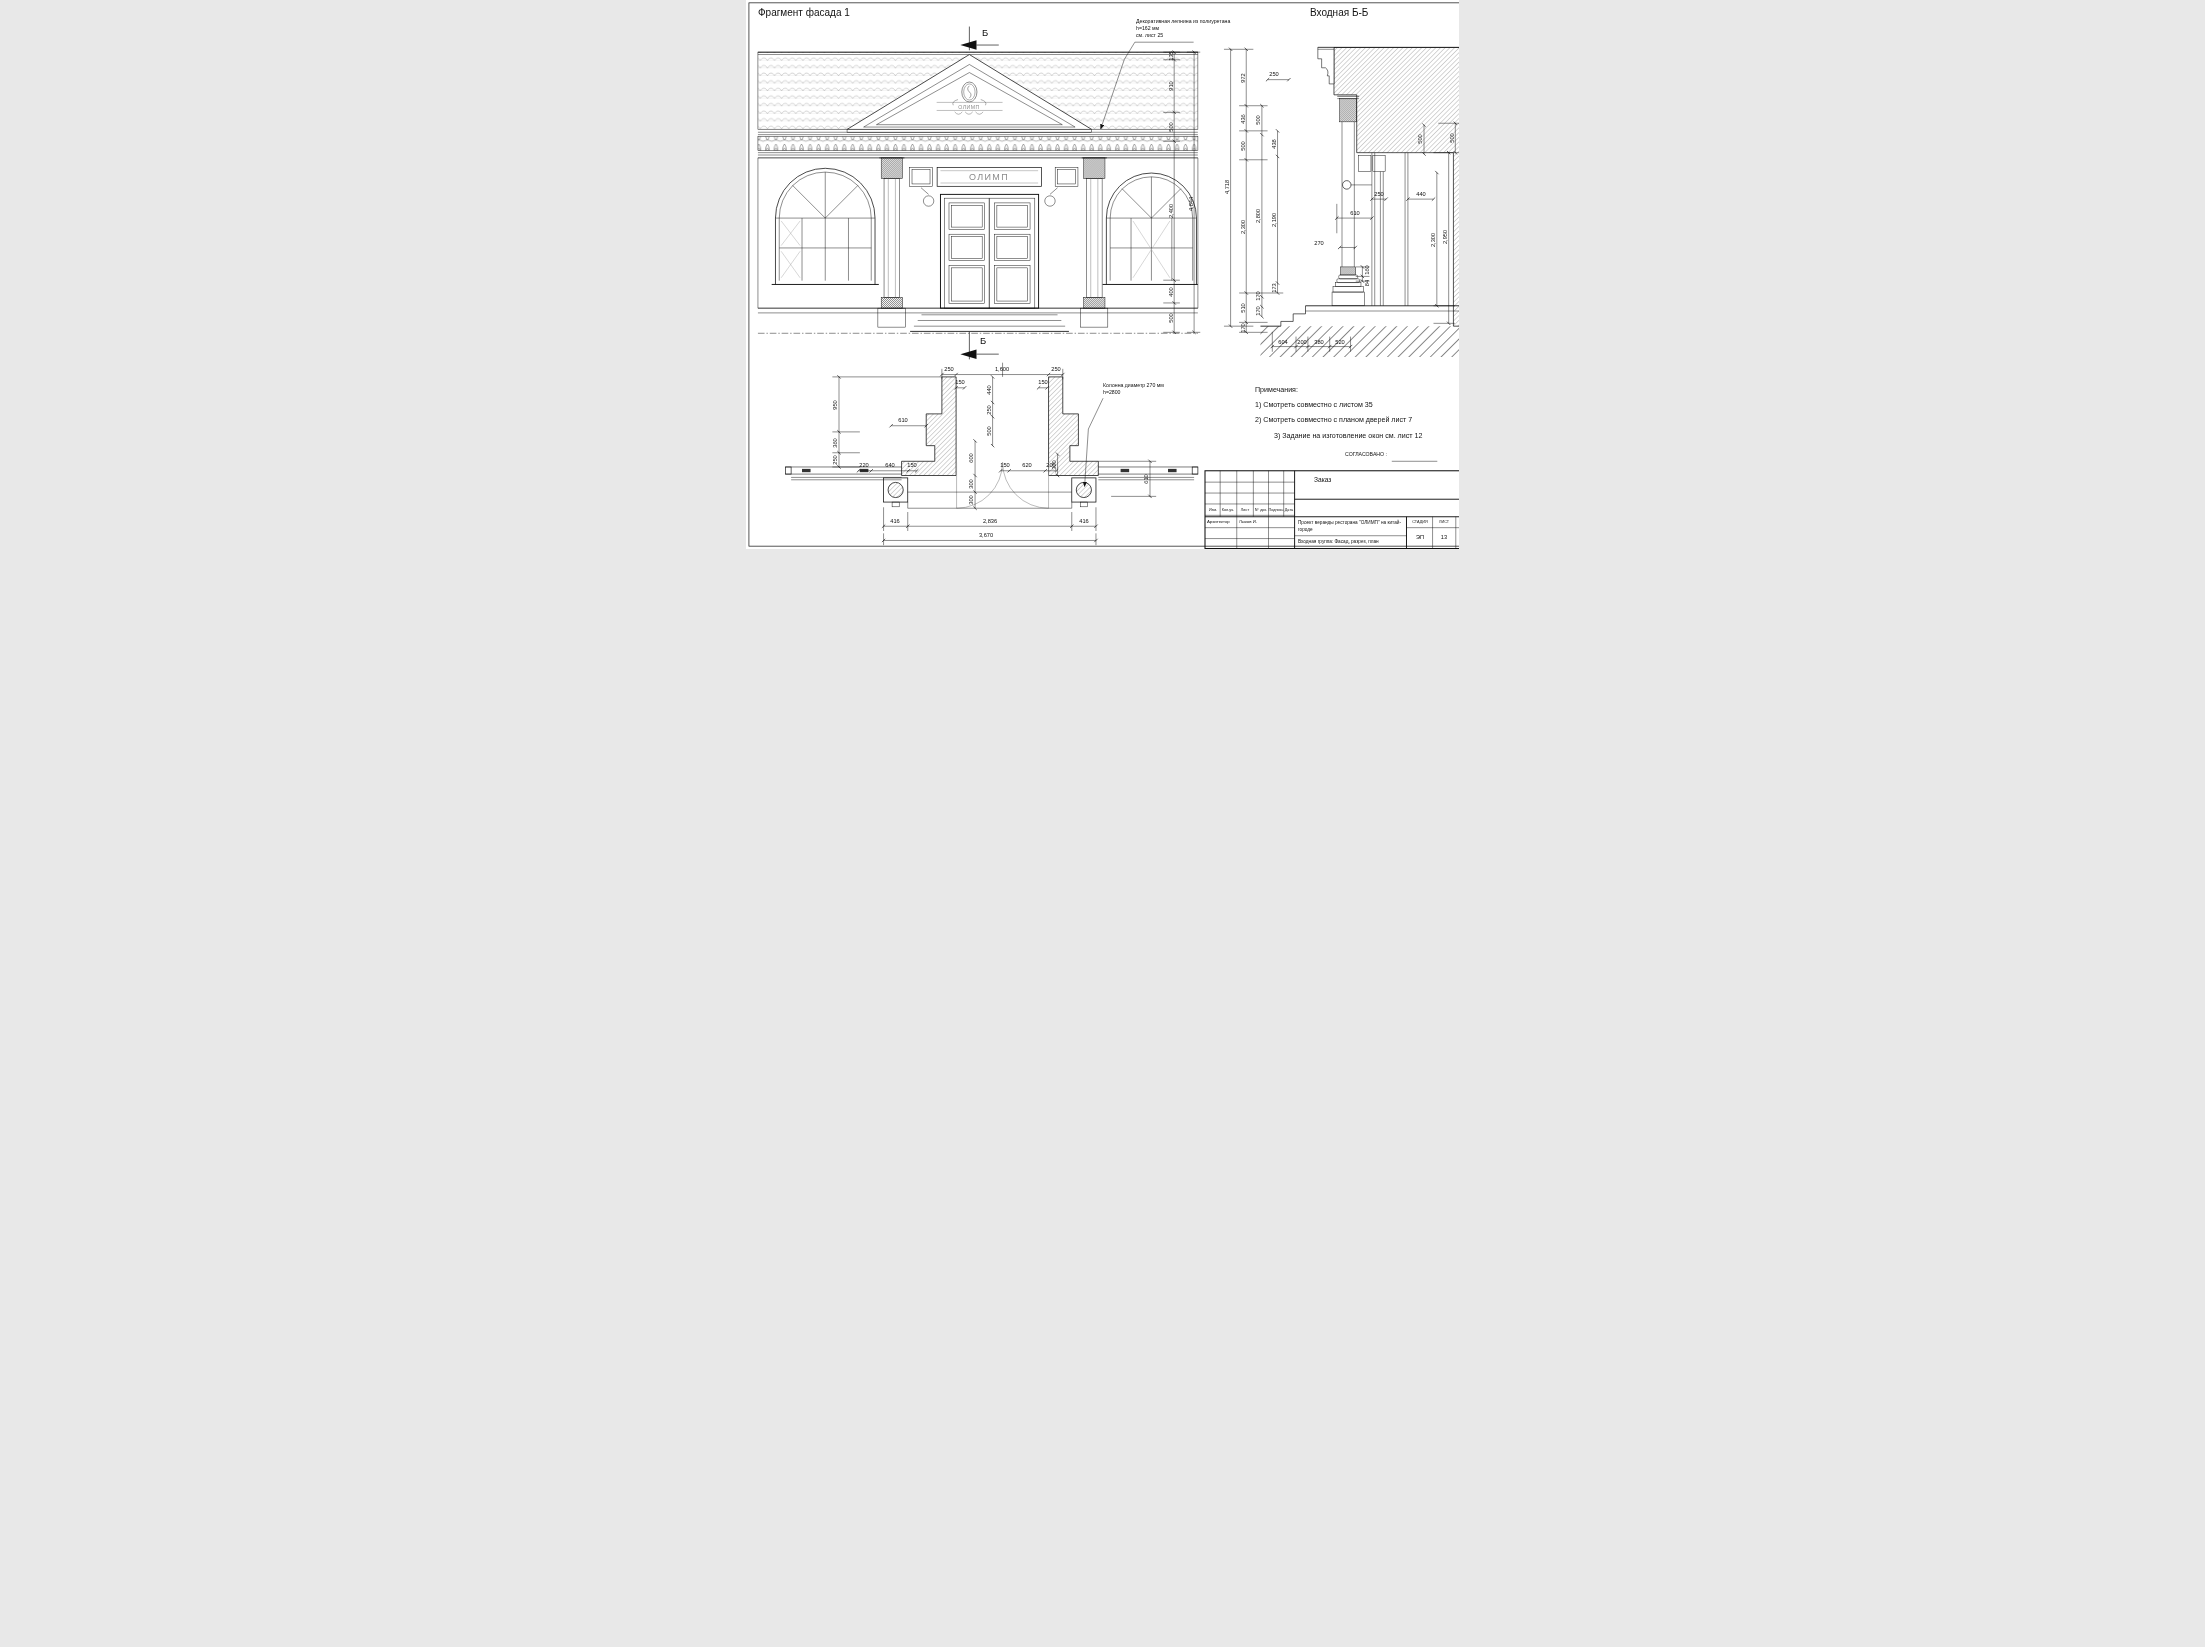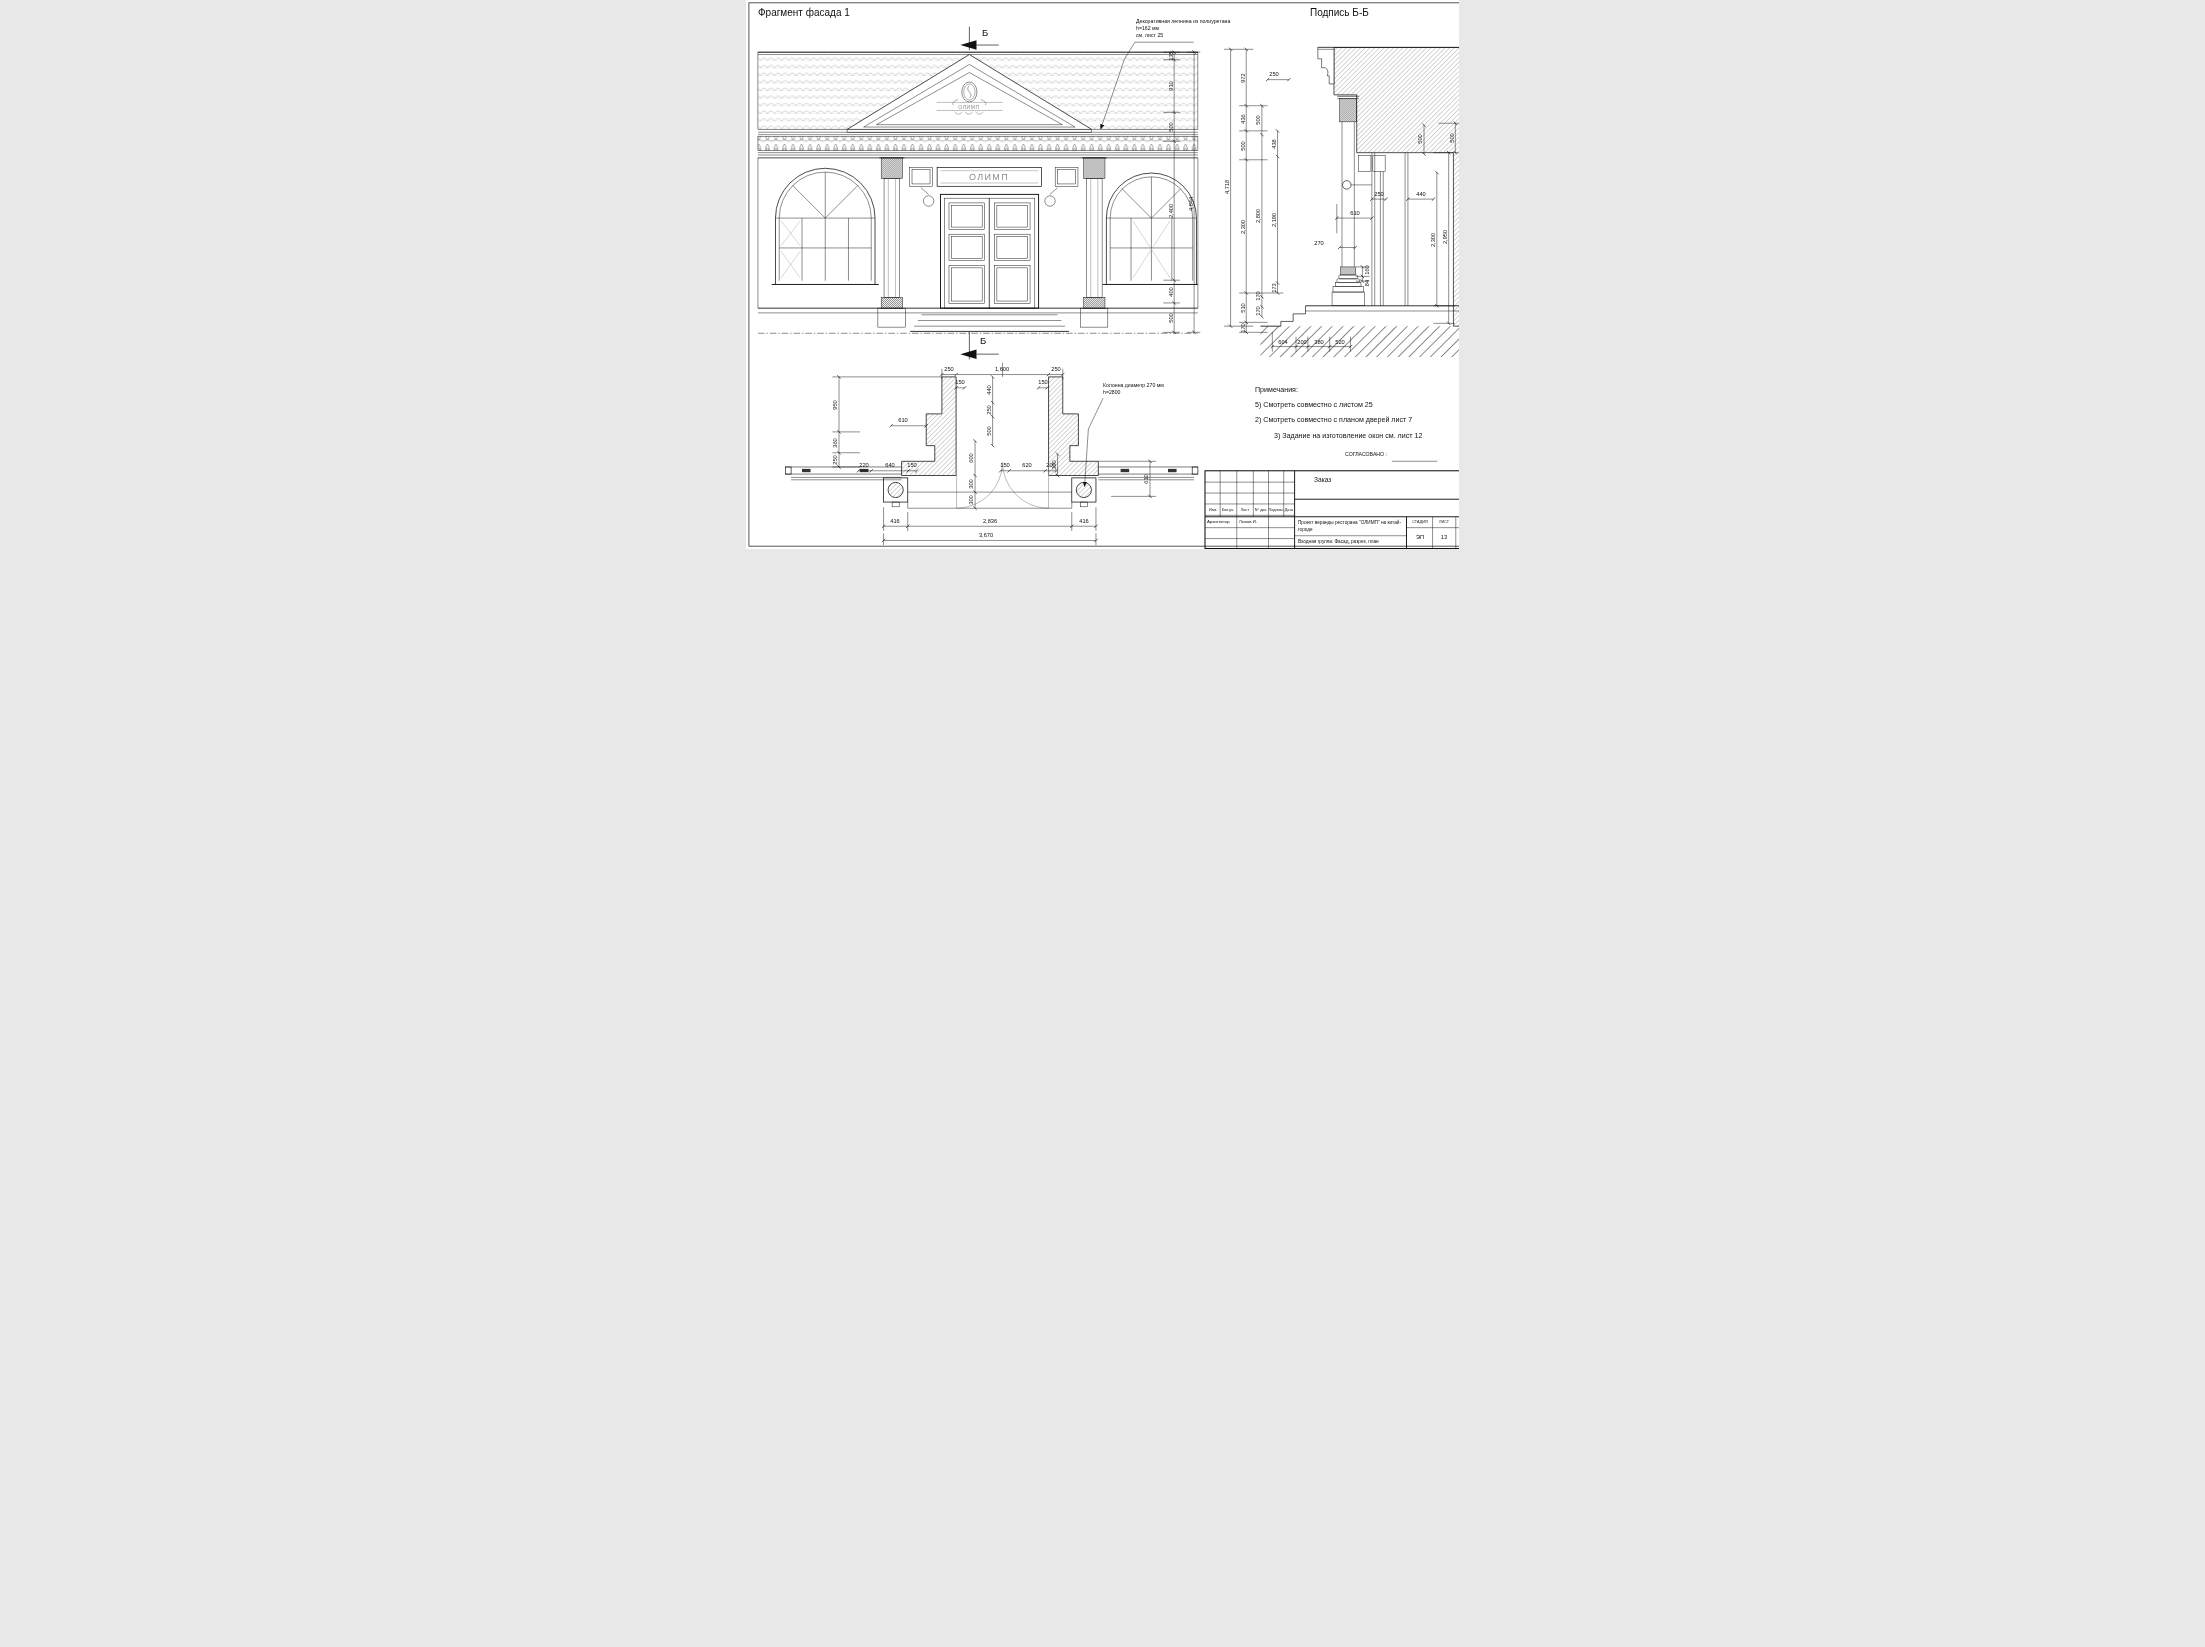--- a/index.html
+++ b/index.html
@@ -427,21 +427,21 @@
     <line x1="1157" y1="1053" x2="1547" y2="1053" stroke-width="2"></line>
     <line x1="1393" y1="1090" x2="1393" y2="1157" stroke-width="2"></line>
     <line x1="1448" y1="1090" x2="1448" y2="1157"></line>
     <line x1="1497" y1="1090" x2="1497" y2="1157"></line>
     <line x1="1393" y1="1113" x2="1547" y2="1113"></line>
     <line x1="1157" y1="1130" x2="1393" y2="1130"></line>
   </g>
 </svg>
 
 <span class="txt title" style="left:12px;top:6.6px;">Фрагмент фасада 1</span>
-<span class="txt title" style="left:564px;top:6.6px;">Подпись Б-Б</span>
+<span class="txt title" style="left:564px;top:6.6px;">Входная Б-Б</span>
 
 <span class="lab big" style="left:239px;top:32px;">Б</span>
 <span class="lab big" style="left:237px;top:340px;">Б</span>
 
 <span class="txt note-line" style="left:390px;top:18px;">Декоративная лепнина из полиуретана</span>
 <span class="txt note-line" style="left:390px;top:25px;">h=162 мм</span>
 <span class="txt note-line" style="left:390px;top:32px;">см. лист 25</span>
 
 <span class="lab gray" style="left:223px;top:107px;font-size:5.2px;letter-spacing:0.5px;">ОЛИМП</span>
 <span class="lab gray" style="left:243px;top:177px;font-size:9px;letter-spacing:1.4px;">ОЛИМП</span>
@@ -509,21 +509,21 @@
 <span class="lab" style="left:305px;top:465px;">200</span>
 <span class="lab" style="left:149px;top:521px;">416</span>
 <span class="lab" style="left:244px;top:521px;">2,836</span>
 <span class="lab" style="left:338px;top:521px;">416</span>
 <span class="lab" style="left:240px;top:535px;">3,670</span>
 
 <span class="txt note-line" style="left:357px;top:382px;">Колонна диаметр 270 мм</span>
 <span class="txt note-line" style="left:357px;top:389px;">h=2800</span>
 
 <span class="txt notes" style="left:509px;top:386px;">Примечания:</span>
-<span class="txt notes" style="left:509px;top:401px;">5) Смотреть совместно с листом 25</span>
+<span class="txt notes" style="left:509px;top:401px;">1) Смотреть совместно с листом 35</span>
 <span class="txt notes" style="left:509px;top:416px;">2) Смотреть совместно с планом дверей лист 7</span>
 <span class="txt notes" style="left:509px;top:432px;margin-left:19px;">3) Задание на изготовление окон см. лист 12</span>
 
 <span class="txt" style="left:599px;top:451px;font-size:5.2px;">СОГЛАСОВАНО :</span>
 
 <span class="txt" style="left:568px;top:476px;font-size:6.6px;">Заказ</span>
 <span class="lab tb" style="left:467px;top:510px;">Изм.</span>
 <span class="lab tb" style="left:482px;top:510px;">Кол.уч.</span>
 <span class="lab tb" style="left:499px;top:510px;">Лист</span>
 <span class="lab tb" style="left:515px;top:510px;">N° док.</span>

